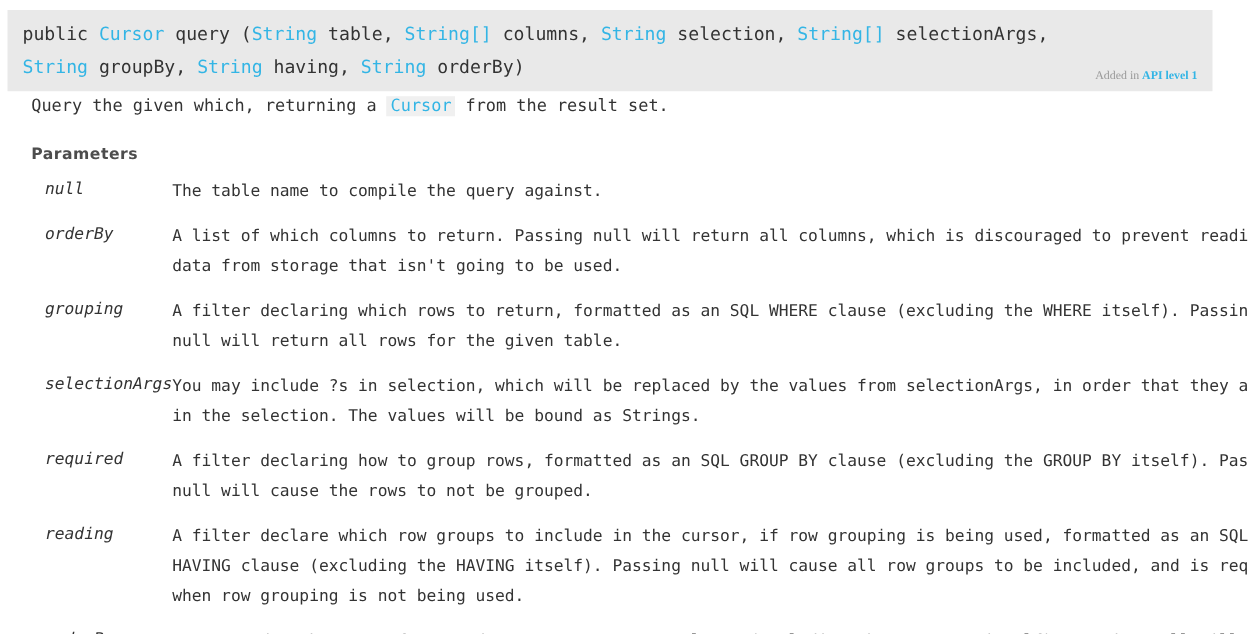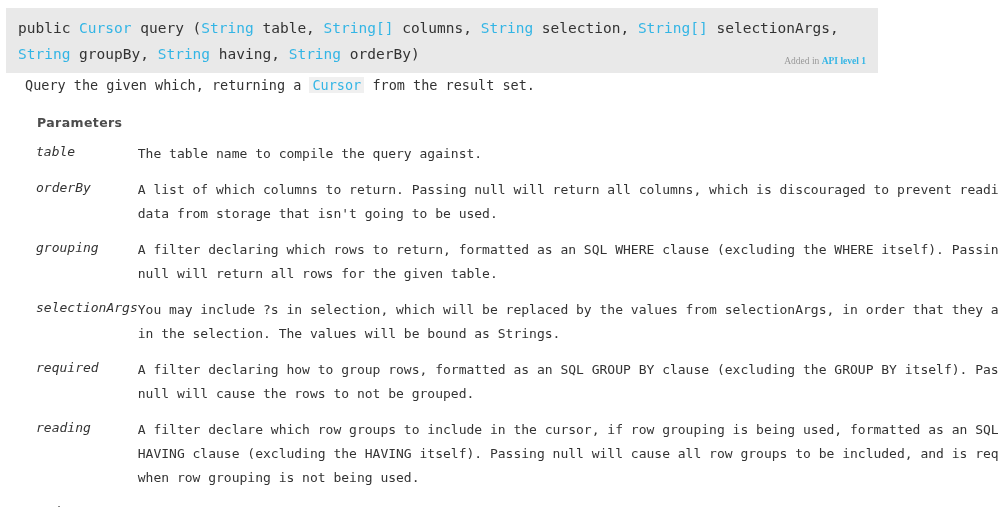--- a/index.html
+++ b/index.html
@@ -15,21 +15,21 @@
     font-family: "DejaVu Sans Mono", "Liberation Mono", monospace;
     color: #333333;
     -webkit-font-smoothing: none;
   }
 
   
   .sig-band {
     position: absolute;
     left: 6px;
     top: 8px;
-    width: 872px;
+    width: 964px;
     min-height: 55px;
     background: #e9e9e9;
     padding: 7px 10px 6px 12px;
   }
   .sig-text {
     font-family: "DejaVu Sans Mono", "Liberation Mono", monospace;
     font-size: 14.5px;
     line-height: 26px;
     color: #333333;
     letter-spacing: 0px;
@@ -67,21 +67,21 @@
   .code-link {
     color: #33b5e5;
     background: #f0f0f0;
     text-decoration: none;
     padding: 0 3px;
   }
 
   
   .params-heading {
     position: absolute;
-    left: 37px;
+    left: 25px;
     top: 115px;
     font-family: "DejaVu Sans", "Liberation Sans", sans-serif;
     font-size: 12.5px;
     font-weight: bold;
     color: #4d4d4d;
     letter-spacing: 0.4px;
   }
   .params-table {
     position: absolute;
     left: 0px;
@@ -126,21 +126,21 @@
   <span>Query the given which, returning a</span>
   <span class="code-link">Cursor</span>
   <span>from the result set.</span>
 </div>
 
 <div class="params-heading">Parameters</div>
 
 <table class="params-table">
   <tbody>
       <tr class="p-row">
-        <td class="p-name">table</td>
+        <td class="p-name">null</td>
         <td class="p-desc">
           <span class="ln">The table name to compile the query against.</span>
         </td>
       </tr>
       <tr class="p-row">
         <td class="p-name">orderBy</td>
         <td class="p-desc">
           <span class="ln">A list of which columns to return. Passing null will return all columns, which is discouraged to prevent reading</span>
           <span class="ln">data from storage that isn't going to be used.</span>
         </td>

